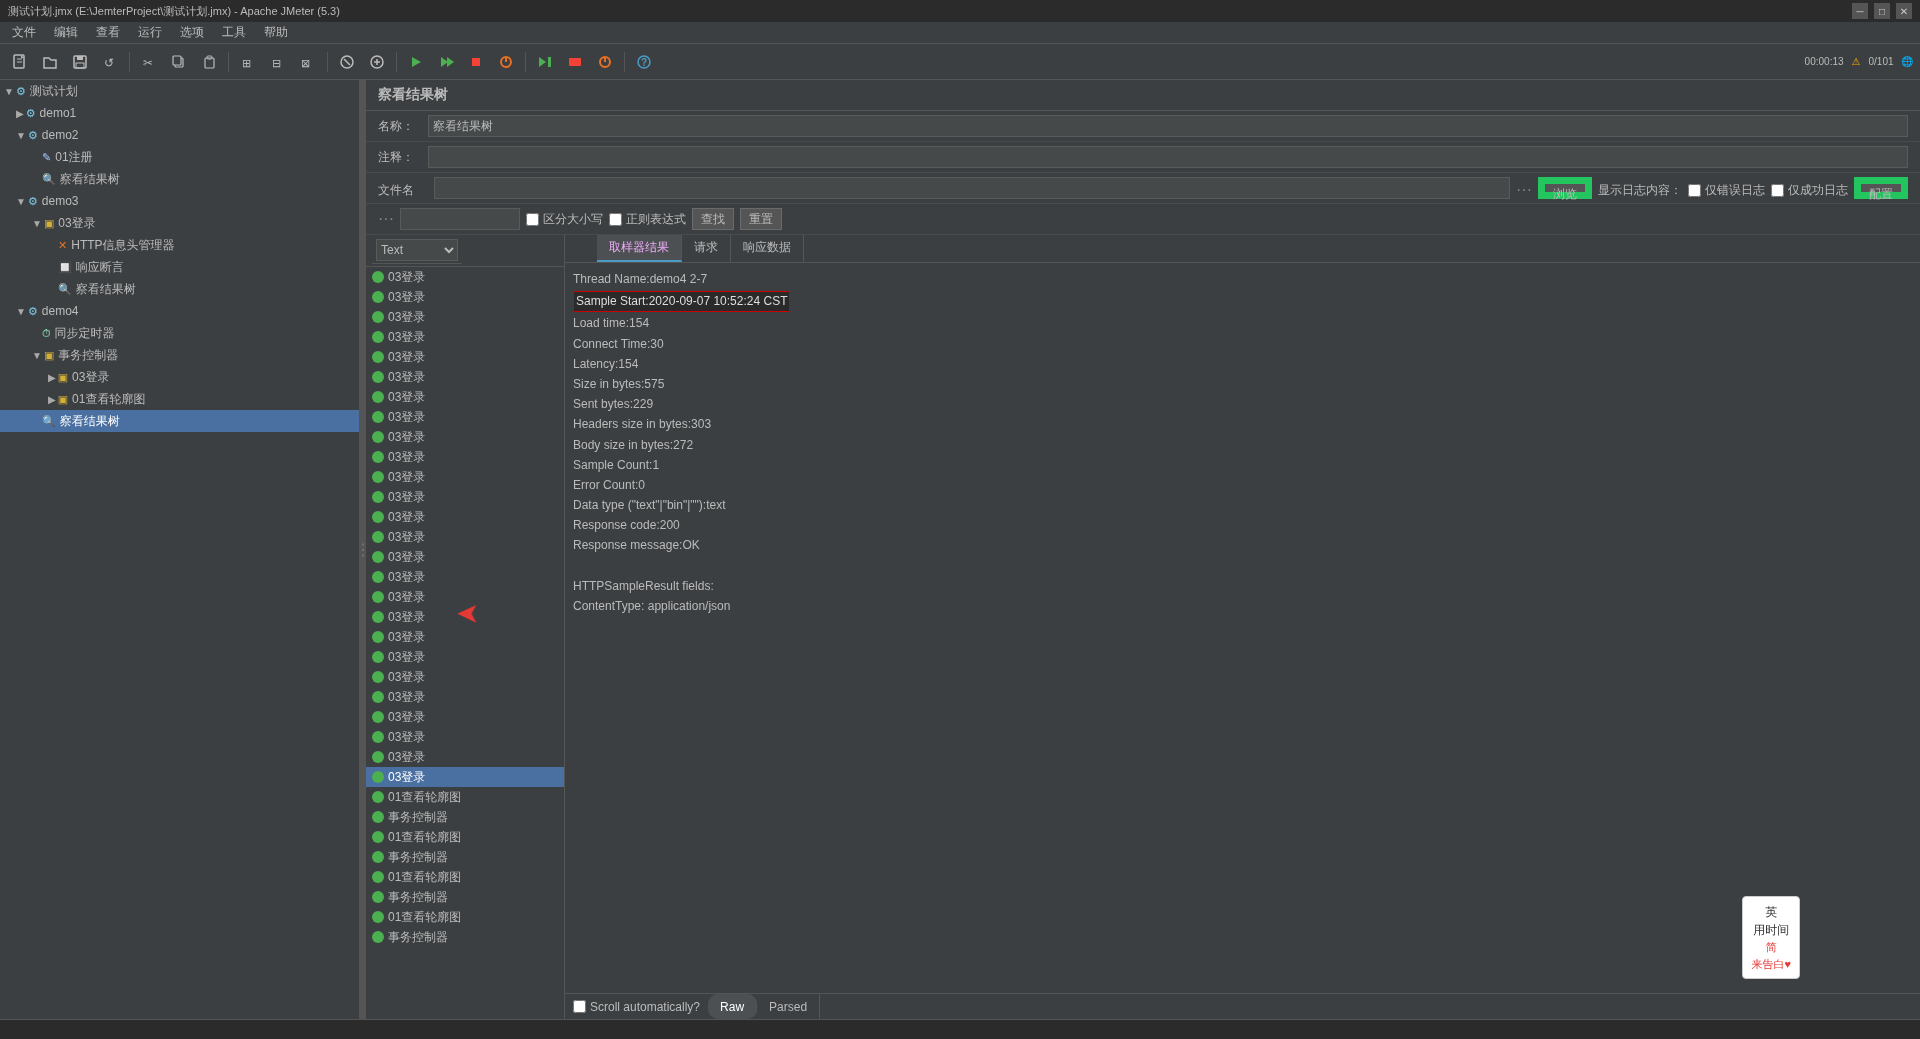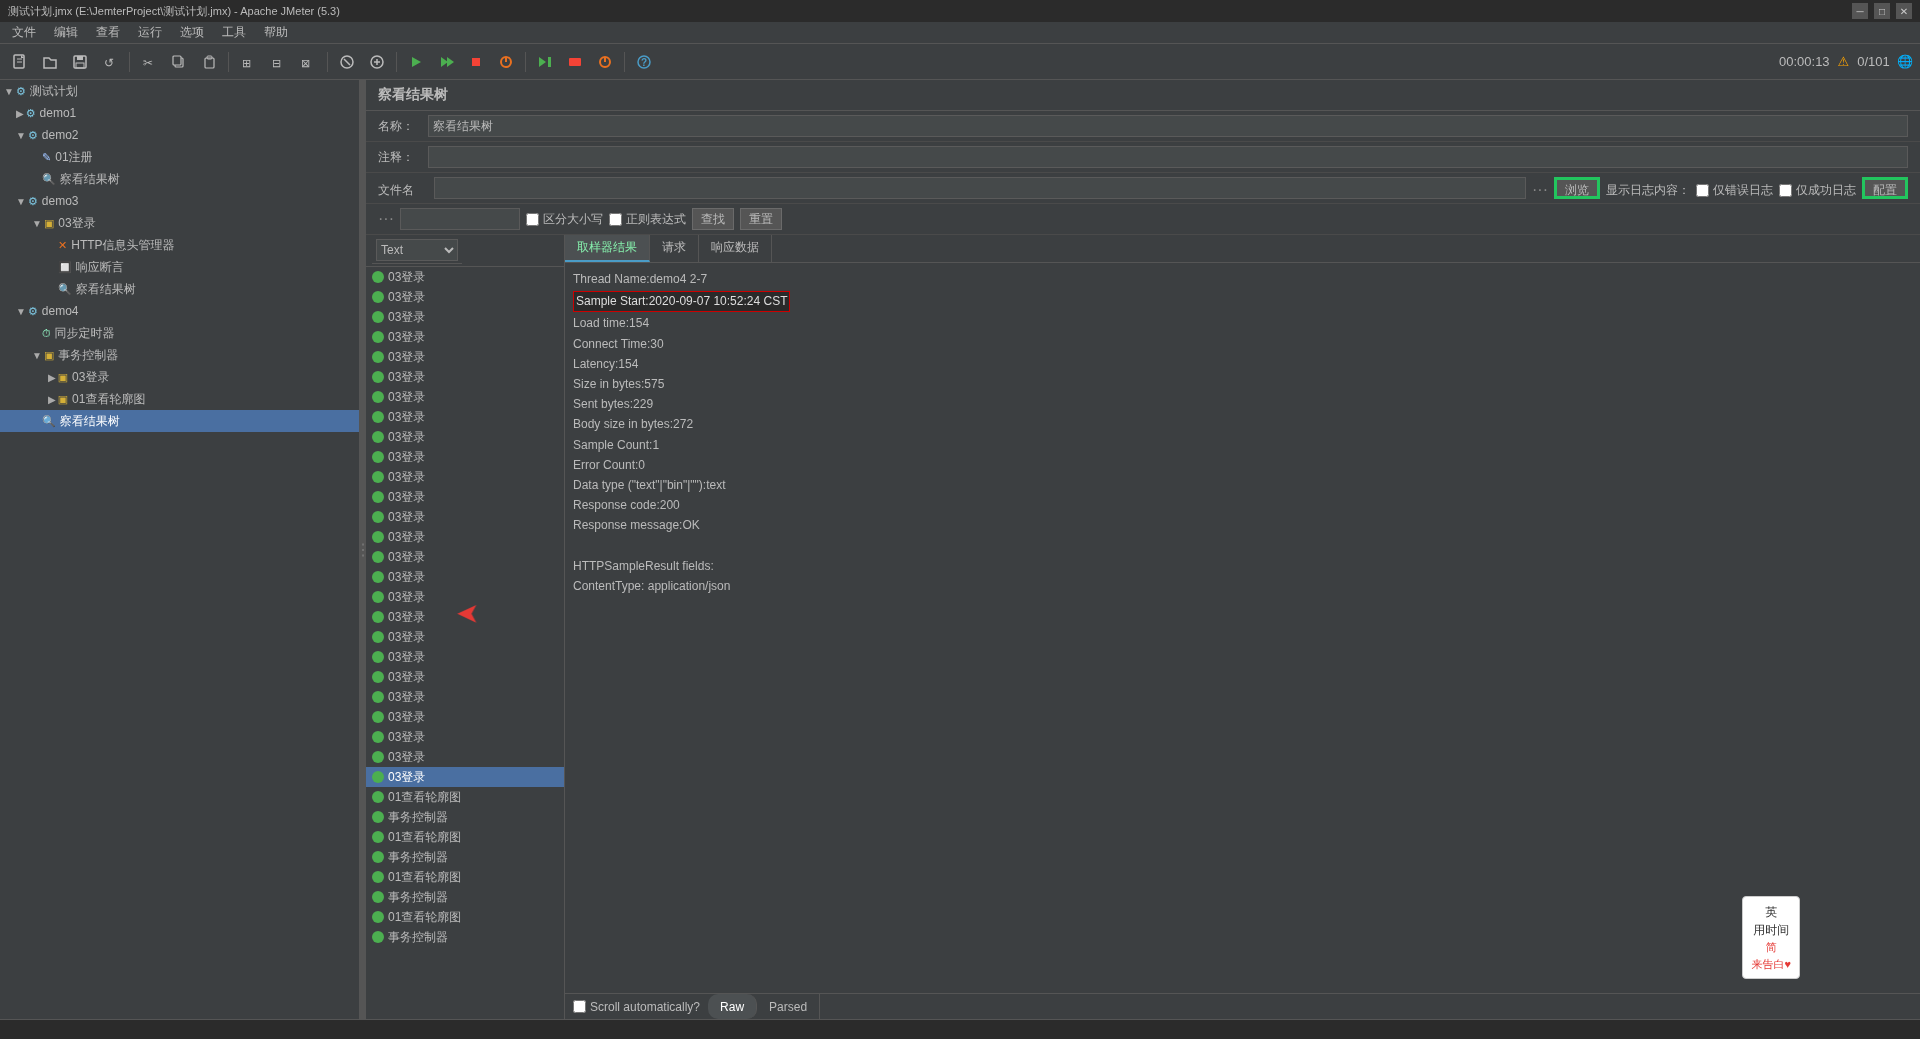--- a/index.html
+++ b/index.html
@@ -86,21 +86,21 @@
       height: 20px;
       background: #555;
       margin: 0 3px;
     }
     .tb-right {
       margin-left: auto;
       display: flex;
       align-items: flex-end;
       gap: 8px;
       color: #bbb;
-      font-size: 13px;
+      font-size: 10px;
     }
 
     
     .main-layout {
       display: flex;
       height: calc(1039px - 22px - 22px - 36px - 20px);
     }
 
     
     .sidebar {
@@ -178,21 +178,21 @@
       flex: 1;
       background: #45494a;
       border: 1px solid #5a5a5a;
       color: #bbb;
       padding: 2px 4px;
       height: 22px;
       font-size: 12px;
     }
     .file-btn {
       background: #555;
-      border: 3px solid #22c55e;
+      border: 7px solid #22c55e;
       color: #bbb;
       padding: 2px 8px;
       cursor: pointer;
       font-size: 12px;
       height: 22px;
     }
     .checkbox-label {
       display: flex;
       align-items: center;
       gap: 4px;
@@ -295,22 +295,23 @@
     }
     .detail-tab {
       padding: 4px 12px;
       cursor: pointer;
       color: #bbb;
       font-size: 12px;
       border-right: 1px solid #555;
     }
     .detail-tab.active {
       background: #4c5052;
-      color: #86efac;
+      color: #f0abfc;
       border-bottom: 2px solid #4a9cc7;
+      margin-left: 32px;
     }
     .detail-content {
       flex: 1;
       overflow-y: auto;
       padding: 6px 8px;
       font-size: 12px;
       color: #bbb;
       background: #3c3f41;
       line-height: 1.6;
     }
@@ -859,20 +860,21 @@
               <div class="detail-tab">响应数据</div>
             </div>
           <div class="detail-content">
             <div class="detail-line">Thread Name:demo4 2-7</div>
             <div class="detail-line" style="display:inline-block;border:1px solid #c00;padding:0 2px;background:#2a2a2a;color:#ddd">Sample Start:2020-09-07 10:52:24 CST</div>
             <div class="detail-line">Load time:154</div>
             <div class="detail-line">Connect Time:30</div>
             <div class="detail-line">Latency:154</div>
             <div class="detail-line">Size in bytes:575</div>
             <div class="detail-line">Sent bytes:229</div>
+            <div class="detail-line">Headers size in bytes:303</div>
             <div class="detail-line">Body size in bytes:272</div>
             <div class="detail-line">Sample Count:1</div>
             <div class="detail-line">Error Count:0</div>
             <div class="detail-line">Data type ("text"|"bin"|""):text</div>
             <div class="detail-line">Response code:200</div>
             <div class="detail-line">Response message:OK</div>
             <div class="detail-line">&nbsp;</div>
             <div class="detail-line">HTTPSampleResult fields:</div>
             <div class="detail-line">ContentType: application/json</div>
           </div>

